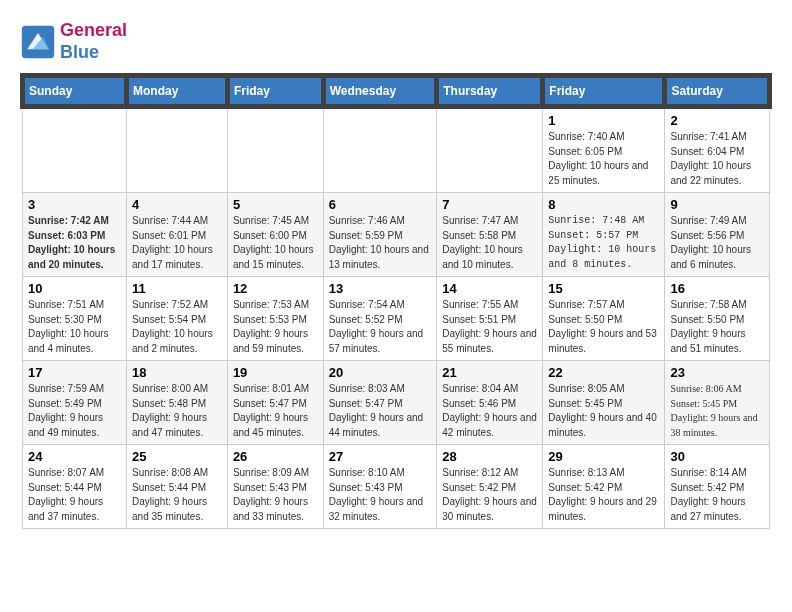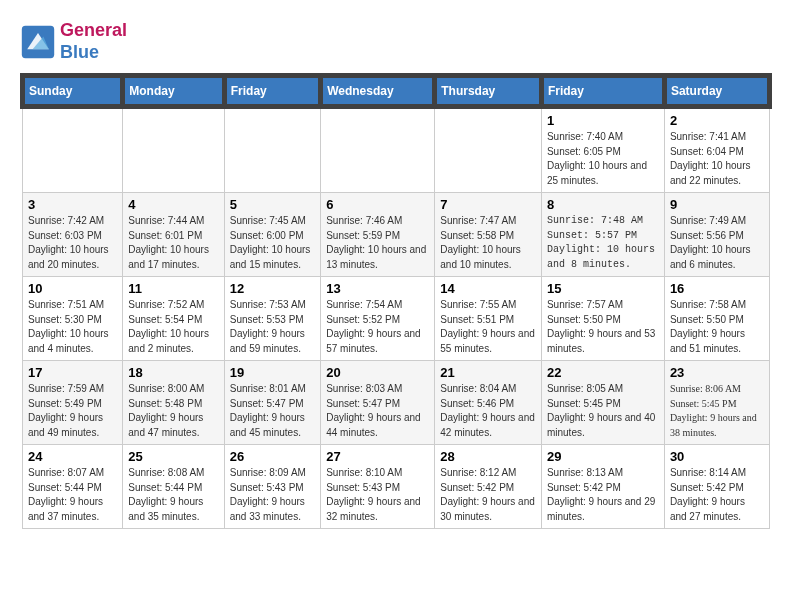--- a/index.html
+++ b/index.html
@@ -135,21 +135,21 @@
         <td>
           <span class="day-num">2</span>
           <div class="day-info" style="white-space: pre-line;">Sunrise: 7:41 AM
 Sunset: 6:04 PM
 Daylight: 10 hours and 22 minutes.</div>
         </td>
       </tr>
       <tr>
         <td>
           <span class="day-num">3</span>
-          <div class="day-info" style="white-space: pre-line;">Sunrise: 7:42 AM
+          <div class="day-info" style="white-space: pre-line; font-weight: bold;">Sunrise: 7:42 AM
 Sunset: 6:03 PM
 Daylight: 10 hours and 20 minutes.</div>
         </td>
         <td>
           <span class="day-num">4</span>
           <div class="day-info" style="white-space: pre-line;">Sunrise: 7:44 AM
 Sunset: 6:01 PM
 Daylight: 10 hours and 17 minutes.</div>
         </td>
         <td>

